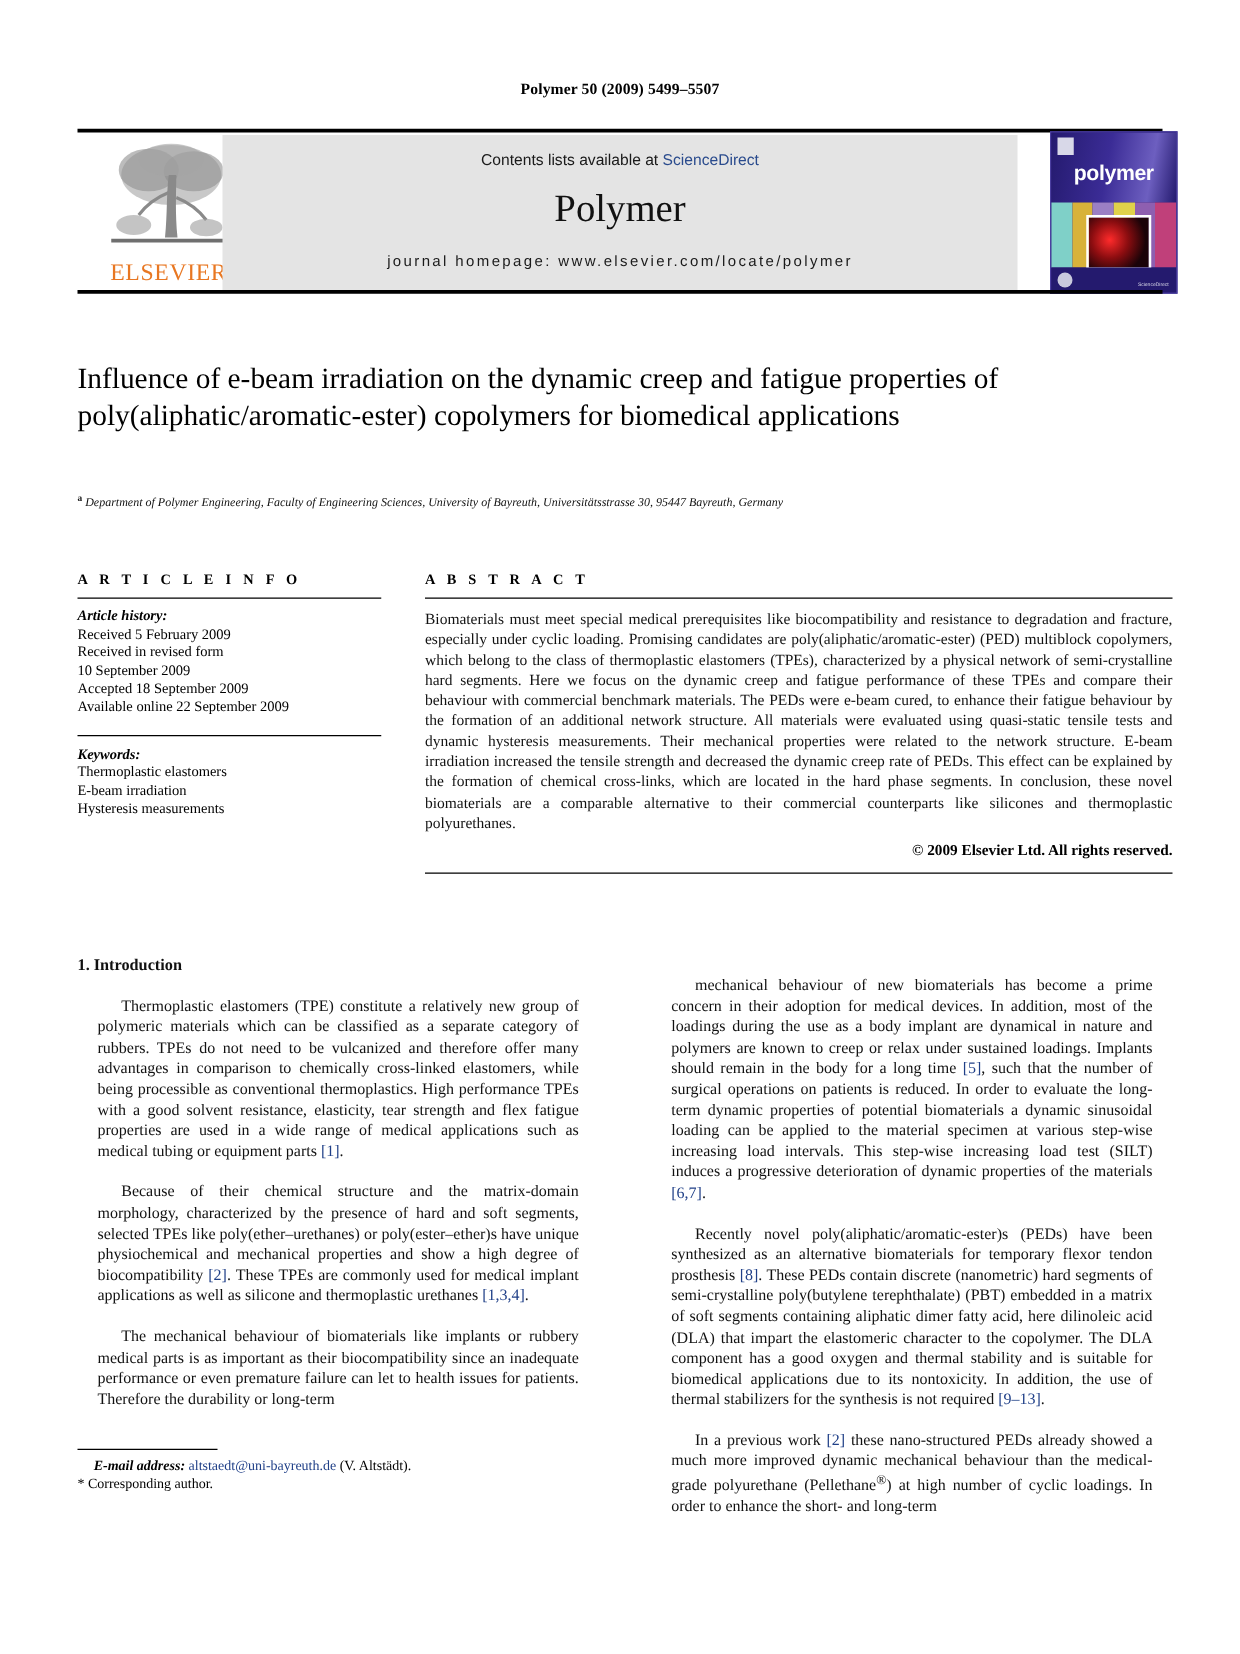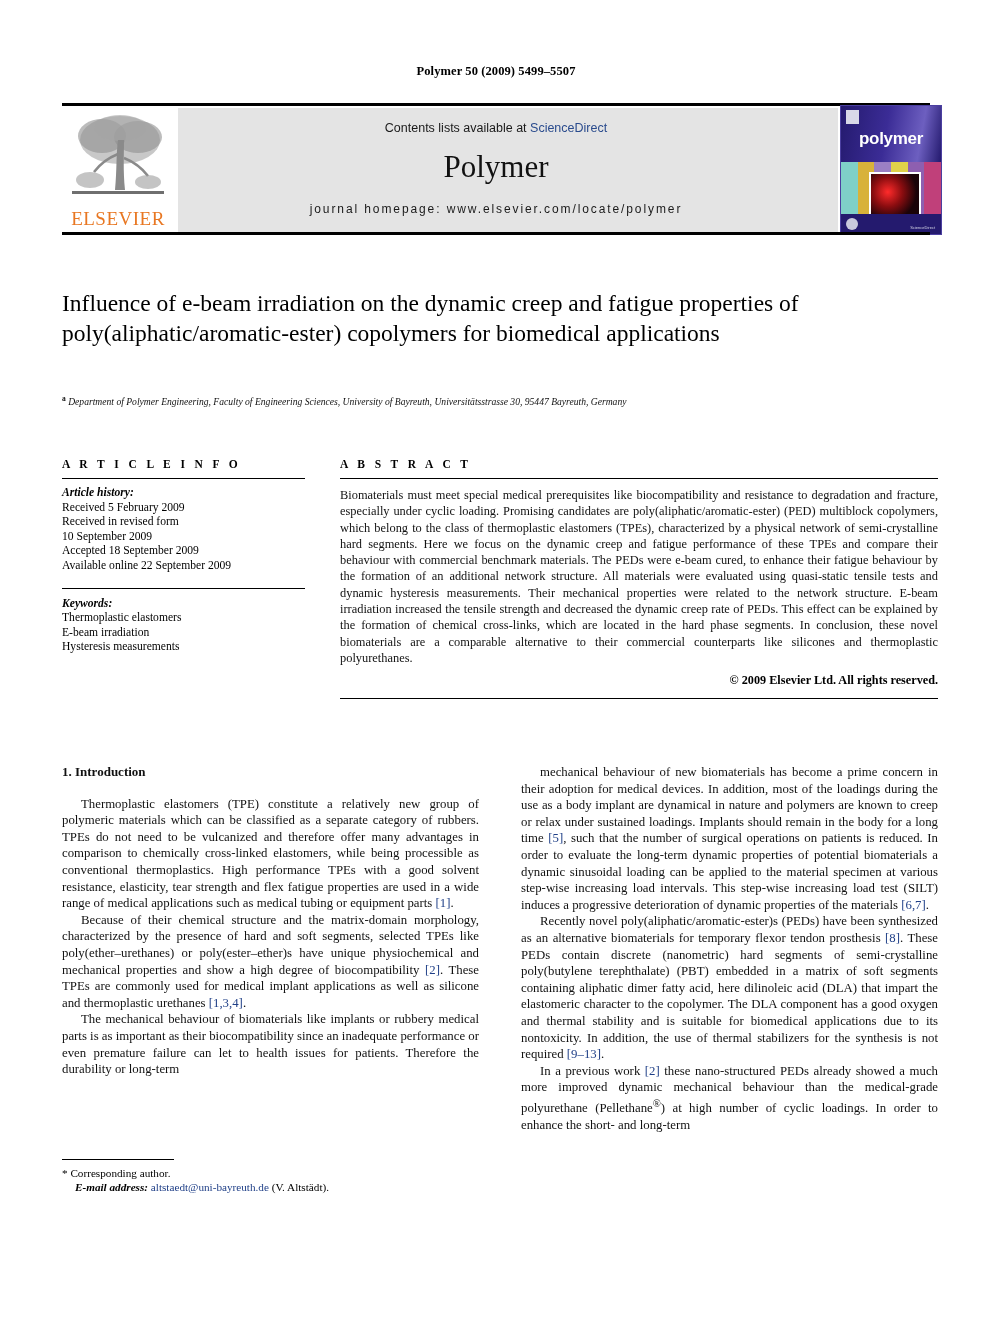--- a/index.html
+++ b/index.html
@@ -51,21 +51,21 @@
   }
   .masthead .rule-bottom {
     position: absolute;
     left: 0; bottom: 0;
     width: 868px;
     height: 3px;
     background: #000;
   }
   .elsevier-logo {
     position: absolute;
-    left: 0;
+    left: 17px;
     top: 5px;
     width: 112px;
     height: 124px;
   }
   .elsevier-tree {
     position: absolute;
     left: 6px; top: 2px;
     width: 100px; height: 92px;
   }
   .elsevier-word {
@@ -78,21 +78,20 @@
     letter-spacing: 0.5px;
     color: #E87722;
   }
   .banner {
     position: absolute;
     left: 116px;
     top: 5px;
     width: 636px;
     height: 124px;
     background: #e4e4e4;
-    padding-left: 24px;
   }
   .banner-contents {
     position: absolute;
     left: 0; top: 13px;
     width: 636px;
     text-align: center;
     font-family: "Liberation Sans", sans-serif;
     font-size: 12.5px;
     color: #1a1a1a;
   }
@@ -295,21 +294,21 @@
     color: #111;
   }
   .body-col.left { left: 62px; }
   .body-col.right { left: 521px; }
   .sec-title {
     font-weight: bold;
     font-size: 13px;
     margin: 0 0 15px 0;
   }
   .body-col p {
-    margin: 0;
+    margin: 16px;
     text-indent: 19px;
   }
   .ref {
     color: #1f3f87;
   }
 
   
   .footnote {
     position: absolute;
     left: 62px;
@@ -440,22 +439,22 @@
   </div>
 
   <div class="body-col right">
     <p>mechanical behaviour of new biomaterials has become a prime concern in their adoption for medical devices. In addition, most of the loadings during the use as a body implant are dynamical in nature and polymers are known to creep or relax under sustained loadings. Implants should remain in the body for a long time <span class="ref">[5]</span>, such that the number of surgical operations on patients is reduced. In order to evaluate the long-term dynamic properties of potential biomaterials a dynamic sinusoidal loading can be applied to the material specimen at various step-wise increasing load intervals. This step-wise increasing load test (SILT) induces a progressive deterioration of dynamic properties of the materials <span class="ref">[6,7]</span>.</p>
     <p>Recently novel poly(aliphatic/aromatic-ester)s (PEDs) have been synthesized as an alternative biomaterials for temporary flexor tendon prosthesis <span class="ref">[8]</span>. These PEDs contain discrete (nanometric) hard segments of semi-crystalline poly(butylene terephthalate) (PBT) embedded in a matrix of soft segments containing aliphatic dimer fatty acid, here dilinoleic acid (DLA) that impart the elastomeric character to the copolymer. The DLA component has a good oxygen and thermal stability and is suitable for biomedical applications due to its nontoxicity. In addition, the use of thermal stabilizers for the synthesis is not required <span class="ref">[9–13]</span>.</p>
     <p>In a previous work <span class="ref">[2]</span> these nano-structured PEDs already showed a much more improved dynamic mechanical behaviour than the medical-grade polyurethane (Pellethane<sup>®</sup>) at high number of cyclic loadings. In order to enhance the short- and long-term</p>
   </div>
 
   <div class="footnote">
     <div class="fn-rule"></div>
-    <div class="fn-line">* Corresponding author.</div>
     <div class="fn-line fn-email">
       <span class="lbl">E-mail address:</span>
       <span class="addr">altstaedt@uni-bayreuth.de</span>
       <span>(V. Altstädt).</span>
     </div>
+    <div class="fn-line">* Corresponding author.</div>
   </div>
 
 
 </div>
 
 </body></html>

